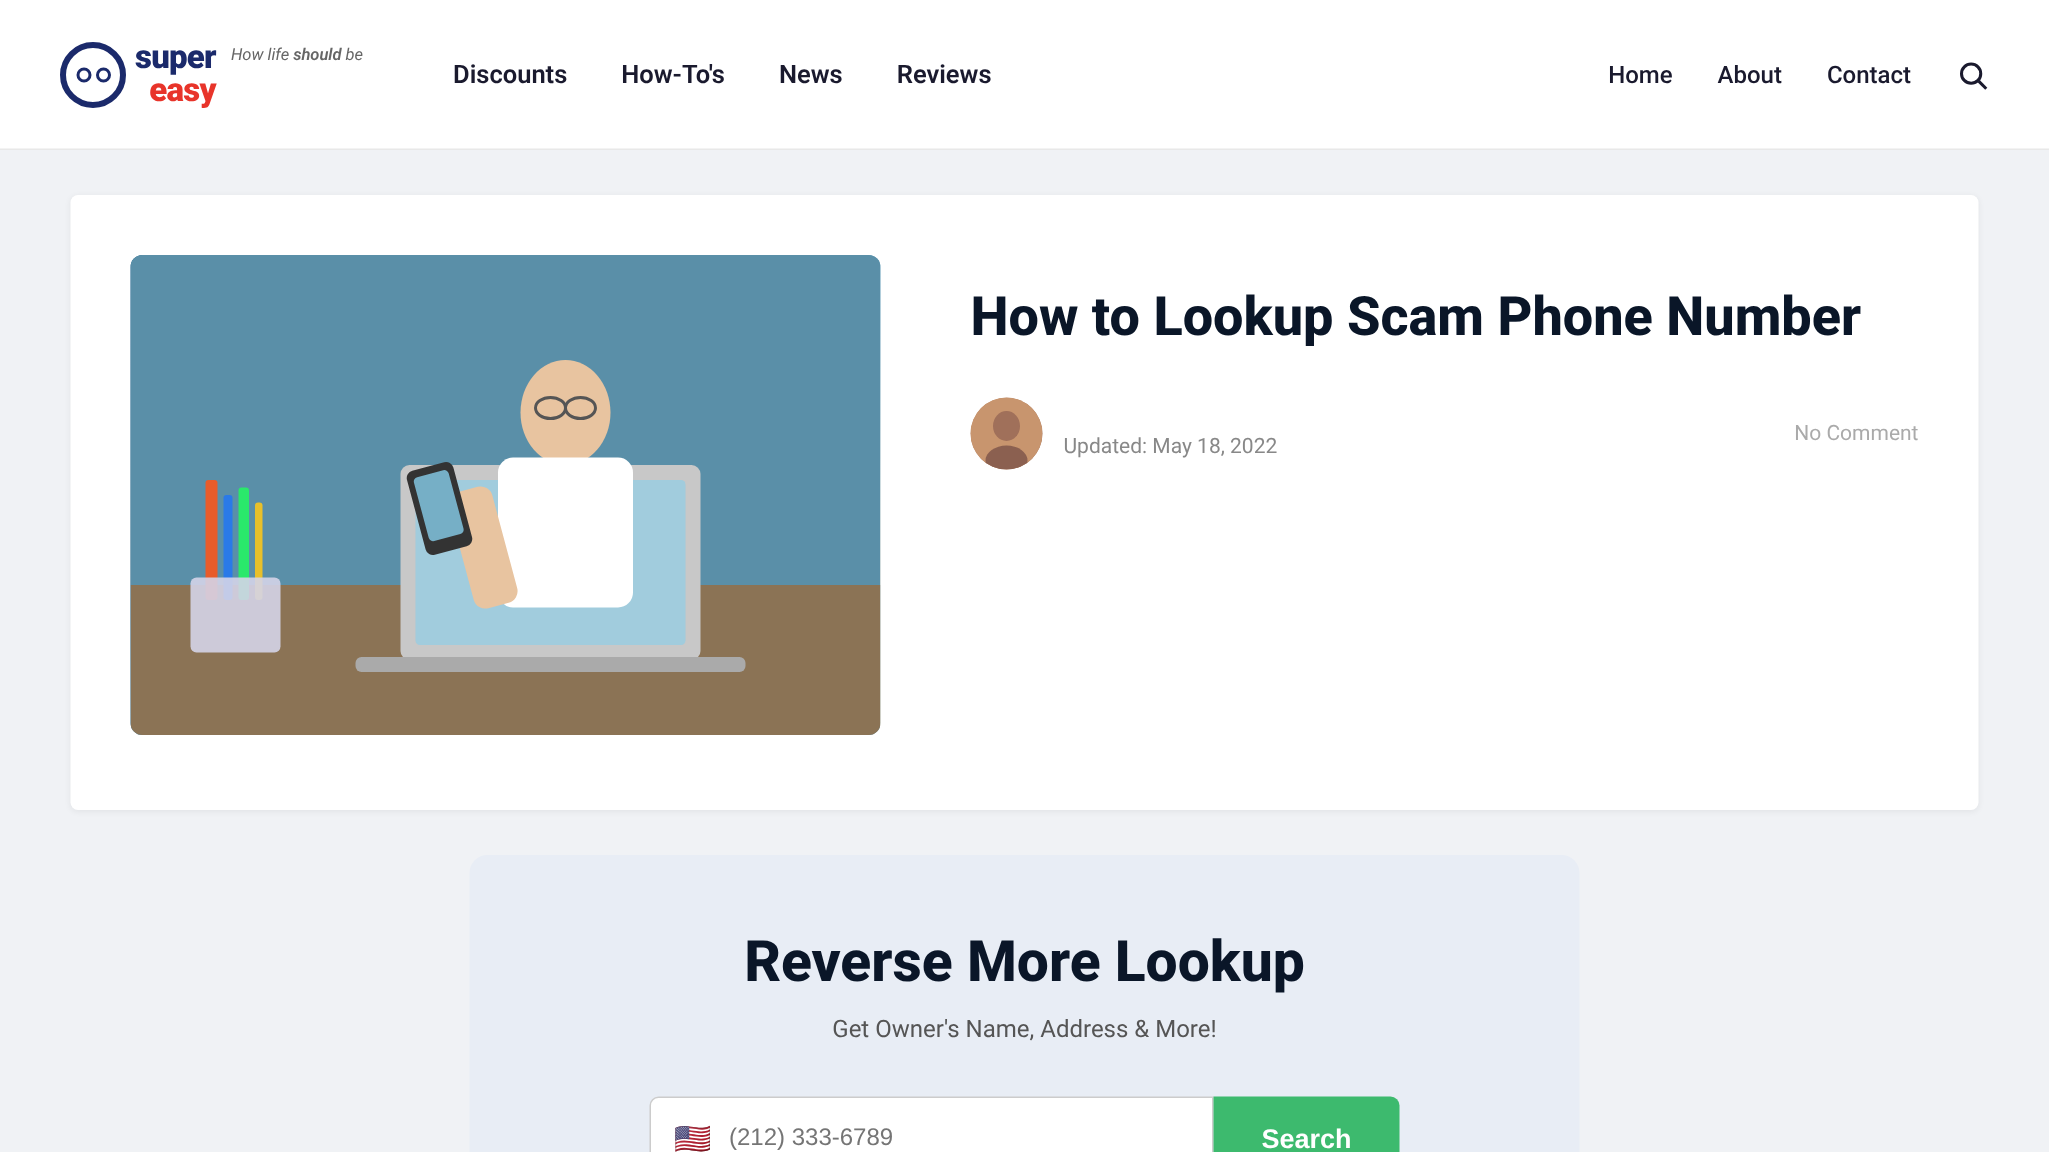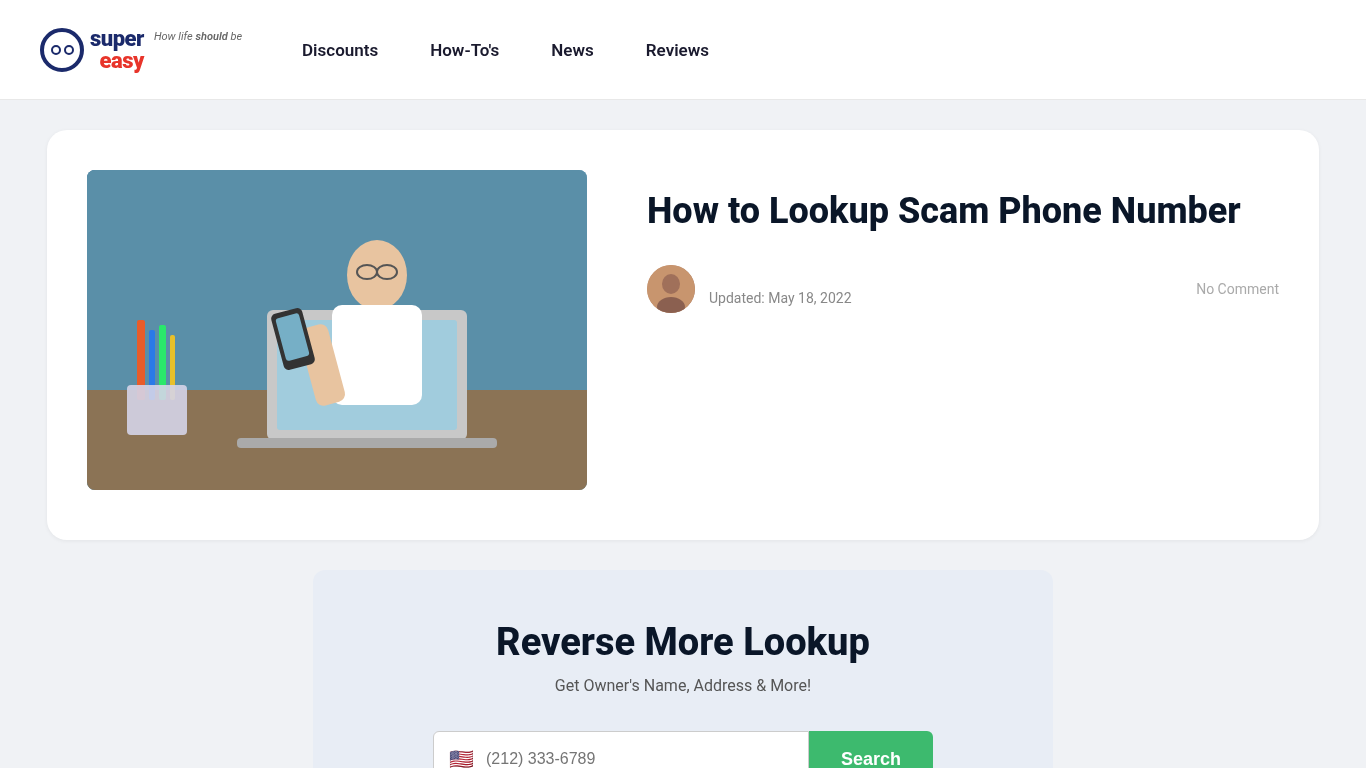--- a/index.html
+++ b/index.html
@@ -35,21 +35,21 @@
     .logo-inner-circle {
       width: 10px; height: 10px; border-radius: 50%;
       border: 2.5px solid #1b2a6b;
     }
     .logo-text-block { display: flex; flex-direction: column; line-height: 1; }
     .logo-super { font-size: 22px; font-weight: 900; color: #1b2a6b; letter-spacing: -0.5px; }
     .logo-easy { font-size: 22px; font-weight: 900; color: #e8342a; letter-spacing: -0.5px; }
     .logo-tagline { font-size: 11px; color: #666; margin-top: 2px; margin-left: 10px; }
     .logo-tagline span { font-style: italic; }
 
-    .main-nav { display: flex; gap: 52px; justify-content: center; }
+    .main-nav { display: flex; gap: 36px; justify-content: center; }
     .main-nav a {
       text-decoration: none; font-size: 17px; font-weight: 600;
       color: #1a1a2e;
     }
 
     .header-right { display: flex; align-items: center; gap: 30px; }
     .header-right a {
       text-decoration: none; font-size: 16px; color: #1a1a2e; font-weight: 500;
     }
     .search-icon-btn {
@@ -59,21 +59,21 @@
     .search-icon-svg { width: 22px; height: 22px; stroke: #1a1a2e; fill: none; stroke-width: 2.2; }
 
     
     .main-content {
       max-width: 1320px; margin: 30px auto; padding: 0 24px;
     }
 
     
     .article-card {
       background: #fff;
-      border-radius: 20px;
+      border-radius: 5px;
       padding: 40px 40px 50px 40px;
       display: flex;
       gap: 60px;
       align-items: flex-start;
       box-shadow: 0 1px 4px rgba(0,0,0,0.06);
     }
     .article-image-wrap {
       flex-shrink: 0; width: 500px; height: 320px;
     }
     .article-image-placeholder {
@@ -181,20 +181,31 @@
     </div>
 
     <nav class="main-nav">
       <a href="#">Discounts</a>
       <a href="#">How-To's</a>
       <a href="#">News</a>
       <a href="#">Reviews</a>
     </nav>
   </div>
 
+  <div class="header-right">
+    <a href="#">Home</a>
+    <a href="#">About</a>
+    <a href="#">Contact</a>
+    <button class="search-icon-btn">
+      <svg class="search-icon-svg" viewBox="0 0 24 24">
+        <circle cx="11" cy="11" r="7"></circle>
+        <line x1="16.5" y1="16.5" x2="22" y2="22"></line>
+      </svg>
+    </button>
+  </div>
 </header>
 
 <div class="main-content">
 
   <div class="article-card">
 
     <div class="article-image-wrap">
       <div class="article-image-placeholder">
 
         <svg width="100%" height="100%" viewBox="0 0 500 320" xmlns="http://www.w3.org/2000/svg" style="position:absolute;inset:0;z-index:1;">

